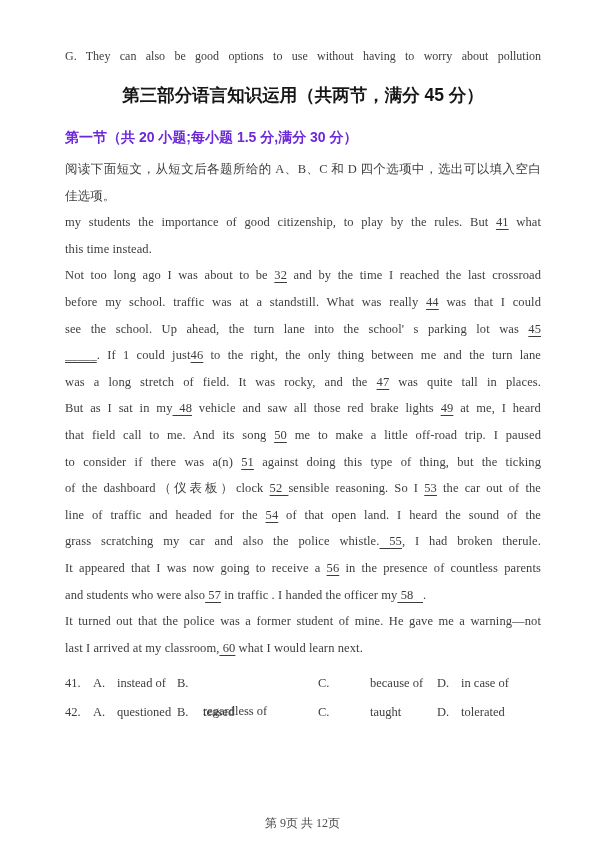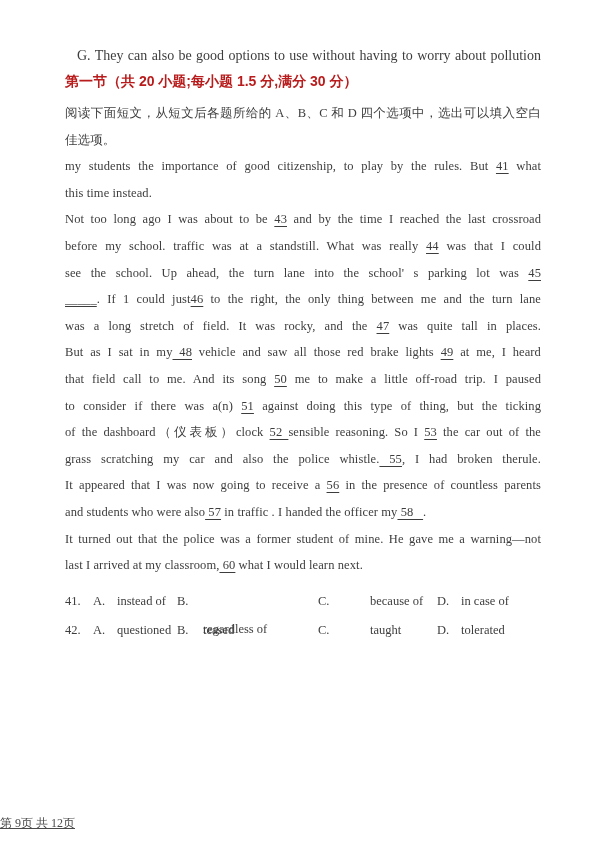--- a/index.html
+++ b/index.html
@@ -2,56 +2,58 @@
 <html><head>
 <meta charset="utf-8">
 <style>
   html,body{margin:0;padding:0;background:#fff;}
   .page{position:relative;width:605px;height:856px;background:#ffffff;overflow:hidden;
         font-family:"Liberation Serif","DejaVu Serif",serif;color:#3d3d3d;}
   .content{position:absolute;left:65px;width:476px;top:46px;}
   
   .just{text-align:justify;}
   .just::after{content:"";display:inline-block;width:100%;height:0;}
-  .gline{font-size:14px;height:20px;line-height:20px;overflow:hidden;margin-left:12px;}
+  .gline{font-size:12px;height:20px;line-height:20px;overflow:hidden;}
   .heading{font-family:"Liberation Sans","DejaVu Sans",sans-serif;font-weight:bold;
            font-size:17.5px;color:#161616;text-align:center;margin:16px 0 0 0;line-height:26px;}
   .subheading{font-family:"Liberation Sans","DejaVu Sans",sans-serif;font-weight:bold;
-           font-size:14px;color:#b91c1c;margin:4px 0 0 0;line-height:22px;}
+           font-size:14px;color:#6d28d9;margin:18px 0 0 0;line-height:22px;}
   .lines{margin-top:8px;}
   .bline{font-size:12.5px;height:26.6px;line-height:26.6px;overflow:hidden;letter-spacing:0.1px;}
   .bline.left{text-align:left;}
   .u{text-decoration:underline;text-underline-offset:3px;}
   .questions{margin-top:8px;}
   .qrow{position:relative;height:29px;font-size:12.5px;line-height:29px;}
   .qrow span{position:absolute;top:0;white-space:nowrap;}
-  .footer{position:absolute;left:0;right:0;bottom:24px;
-          font-size:12px;color:#4a4a4a;text-decoration:underline;}
+  .footer{position:absolute;left:0;right:0;bottom:24px;text-align:center;
+          font-size:12px;color:#4a4a4a;}
 </style>
 </head>
 <body>
 
 <div class="page">
   <div class="content">
     <div class="gline just">G. They can also be good options to use without having to worry about pollution</div>
+    <div class="heading">第三部分语言知识运用（共两节，满分 45 分）</div>
     <div class="subheading">第一节（共 20 小题;每小题 1.5 分,满分 30 分）</div>
     <div class="lines">
         <div class="bline just"><span>阅读下面短文，从短文后各题所给的 A、B、C 和 D 四个选项中，选出可以填入空白处的最</span></div>
         <div class="bline left"><span>佳选项。</span></div>
         <div class="bline just"><span>my students the importance of good citizenship, to play by the rules. But </span><span class="u">41</span><span> what</span></div>
         <div class="bline left"><span>this time instead.</span></div>
-        <div class="bline just"><span>Not too long ago I was about to be </span><span class="u">43</span><span> and by the time I reached the last crossroad</span></div>
+        <div class="bline just"><span>Not too long ago I was about to be </span><span class="u">32</span><span> and by the time I reached the last crossroad</span></div>
         <div class="bline just"><span>before my school. traffic was at a standstill. What was really </span><span class="u">44</span><span> was that I could</span></div>
         <div class="bline just"><span>see the school. Up ahead, the turn lane into the school' s parking lot was </span><span class="u">45</span></div>
         <div class="bline just"><span class="u">_____</span><span>. If 1 could just</span><span class="u">46</span><span> to the right, the only thing between me and the turn lane</span></div>
         <div class="bline just"><span>was a long stretch of field. It was rocky, and the </span><span class="u">47</span><span> was quite tall in places.</span></div>
         <div class="bline just"><span>But as I sat in my</span><span class="u"> 48</span><span> vehicle and saw all those red brake lights </span><span class="u">49</span><span> at me, I heard</span></div>
         <div class="bline just"><span>that field call to me. And its song </span><span class="u">50</span><span> me to make a little off-road trip. I paused</span></div>
         <div class="bline just"><span>to consider if there was a(n) </span><span class="u">51</span><span> against doing this type of thing, but the ticking</span></div>
         <div class="bline just"><span>of the dashboard（仪表板）clock </span><span class="u">52 </span><span>sensible reasoning. So I </span><span class="u">53</span><span> the car out of the</span></div>
+        <div class="bline just"><span>line of traffic and headed for the </span><span class="u">54</span><span> of that open land. I heard the sound of the</span></div>
         <div class="bline just"><span>grass scratching my car and also the police whistle.</span><span class="u"> 55</span><span>, I had broken therule.</span></div>
         <div class="bline just"><span>It appeared that I was now going to receive a </span><span class="u">56</span><span> in the presence of countless parents</span></div>
         <div class="bline left"><span>and students who were also</span><span class="u"> 57</span><span> in traffic . I handed the officer my</span><span class="u"> 58&nbsp;&nbsp;&nbsp;</span><span>.</span></div>
         <div class="bline just"><span>It turned out that the police was a former student of mine. He gave me a warning—not</span></div>
         <div class="bline left"><span>last I arrived at my classroom,</span><span class="u"> 60</span><span> what I would learn next.</span></div>
       </div>
     <div class="questions">
         <div class="qrow">
           <span style="left: 0px;">41.</span>
           <span style="left: 28px;">A.</span>

